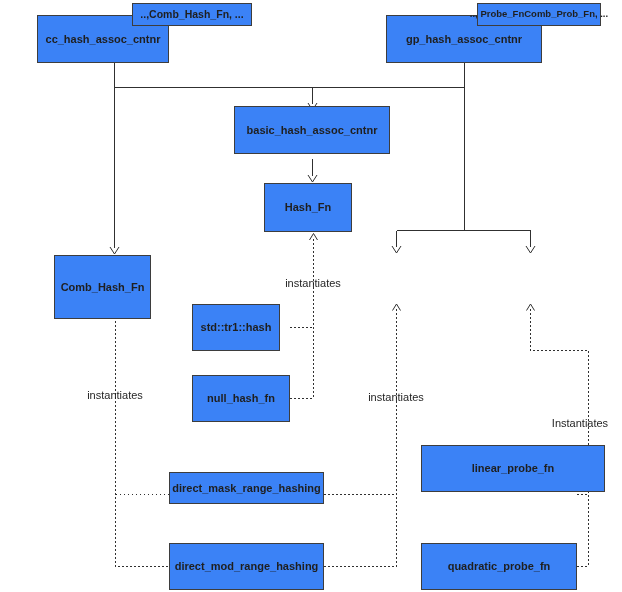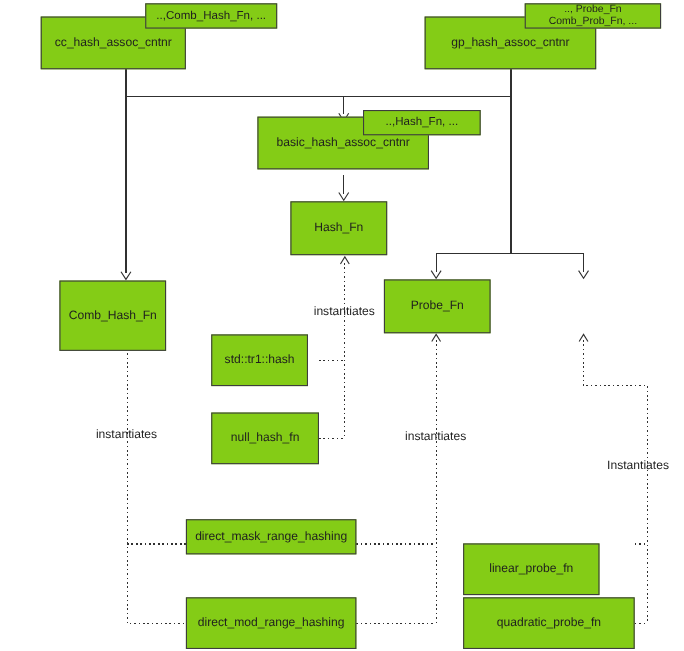--- a/index.html
+++ b/index.html
@@ -2,26 +2,26 @@
 <html><head>
 <meta charset="utf-8">
 <style>
   html,body{margin:0;padding:0;background:#ffffff;}
   #canvas{
     position:relative;width:622px;height:592px;background:#ffffff;
     font-family:"Liberation Sans",sans-serif;color:#1f1f1f;overflow:hidden;
   }
   #edges{position:absolute;left:0;top:0;z-index:0;}
   .node{
-    position:absolute;box-sizing:border-box;border:1px solid #3d3d3d;background:#84cc16;
+    position:absolute;box-sizing:border-box;border:1px solid #3d3d3d;background:#3b82f6;
     display:flex;align-items:center;justify-content:center;text-align:center;
-    font-size:11px;line-height:13px;z-index:1;white-space:nowrap;
+    font-size:11px;line-height:13px;z-index:1;white-space:nowrap;font-weight:bold;
   }
   .param{z-index:2;font-size:10.5px;}
-  .param-two-line{z-index:2;font-size:9.5px;line-height:10.5px;flex-direction:column;}
+  .param-two-line{z-index:2;font-size:9.5px;line-height:10.5px;flex-direction:row;}
   .edge-label{
     position:absolute;z-index:3;font-size:11px;line-height:12px;
     transform:translateX(-50%);white-space:nowrap;
   }
 </style>
 </head>
 <body>
 
 <div id="canvas">
 
@@ -68,34 +68,32 @@
 
   <div class="node param" style="left:132px;top:3px;width:120px;height:23px">..,Comb_Hash_Fn, ...</div>
   <div class="node" style="left:37px;top:15px;width:132px;height:48px">cc_hash_assoc_cntnr</div>
 
   <div class="node param-two-line" style="left:477px;top:3px;width:124px;height:23px">
     <span>.., Probe_Fn</span>
     <span>Comb_Prob_Fn, ...</span>
   </div>
   <div class="node" style="left:386px;top:15px;width:156px;height:48px">gp_hash_assoc_cntnr</div>
 
-  <div class="node param" style="left:330px;top:100px;width:107px;height:23px">..,Hash_Fn, ...</div>
   <div class="node" style="left:234px;top:106px;width:156px;height:48px">basic_hash_assoc_cntnr</div>
 
   <div class="node" style="left:264px;top:183px;width:88px;height:49px">Hash_Fn</div>
 
   <div class="node" style="left:54px;top:255px;width:97px;height:64px">Comb_Hash_Fn</div>
-  <div class="node" style="left:349px;top:254px;width:97px;height:49px">Probe_Fn</div>
 
   <div class="node" style="left:192px;top:304px;width:88px;height:47px">std::tr1::hash</div>
   <div class="node" style="left:192px;top:375px;width:98px;height:47px">null_hash_fn</div>
 
   <div class="node" style="left:169px;top:472px;width:155px;height:32px">direct_mask_range_hashing</div>
   <div class="node" style="left:169px;top:543px;width:155px;height:47px">direct_mod_range_hashing</div>
-  <div class="node" style="left:421px;top:494px;width:124px;height:47px">linear_probe_fn</div>
+  <div class="node" style="left:421px;top:445px;width:184px;height:47px">linear_probe_fn</div>
   <div class="node" style="left:421px;top:543px;width:156px;height:47px">quadratic_probe_fn</div>
 
   <div class="edge-label" style="left:313px;top:277px">instantiates</div>
   <div class="edge-label" style="left:115px;top:389px">instantiates</div>
   <div class="edge-label" style="left:396px;top:391px">instantiates</div>
   <div class="edge-label" style="left:580px;top:417px">Instantiates</div>
 
 </div>
 
 </body></html>

